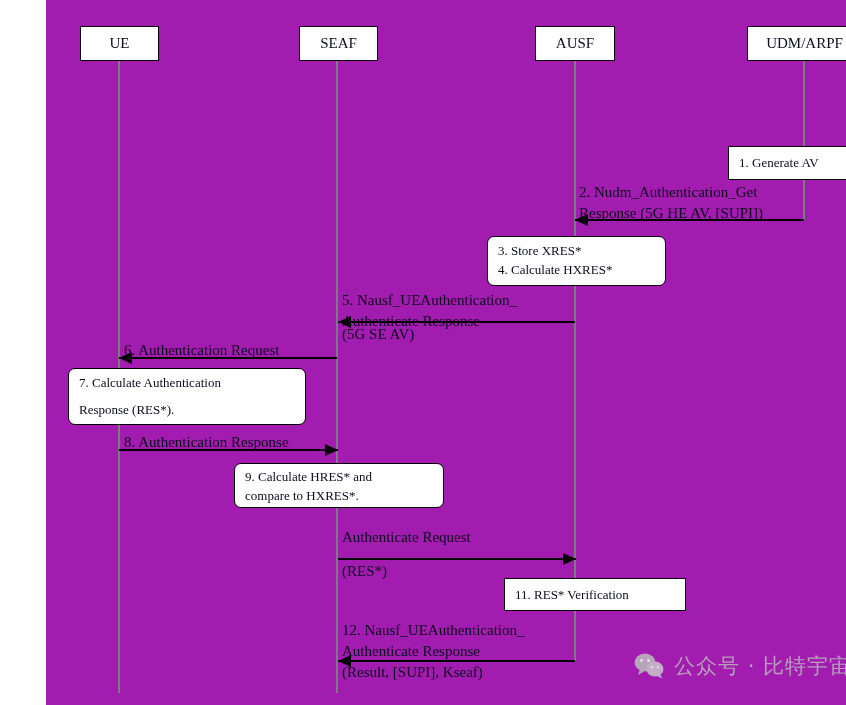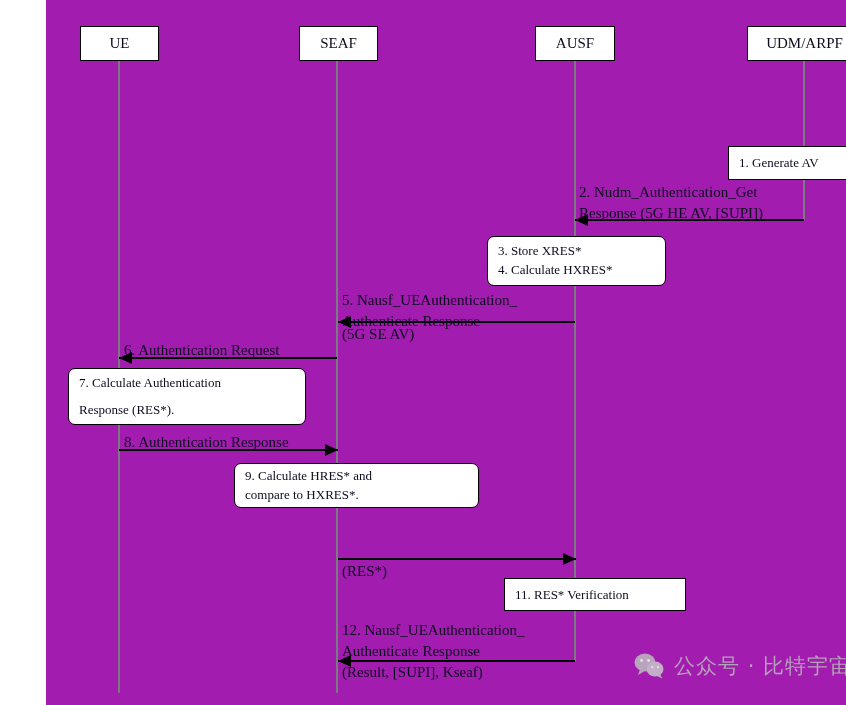--- a/index.html
+++ b/index.html
@@ -202,26 +202,27 @@
   </div>
 
   <div class="msg-label center" style="left:78px; top:432px; width:212px;">
     <span class="ml-line">8. Authentication Response</span>
   </div>
   <div class="msg" style="left:73px; top:449px; width:219px; height:2px;">
     <div class="msg-line" style="width:219px;"></div>
     <div class="arrowhead right"></div>
   </div>
 
-  <div class="note-box center-text tight" style="left:188px; top:463px; width:245px; height:45px;">
+  <div class="note-box center-text tight" style="left:188px; top:463px; width:210px; height:45px;justify-content:space-between;">
     <span class="nb-line">9. Calculate HRES* and</span>
     <span class="nb-line">compare to HXRES*.</span>
   </div>
 
   <div class="msg-label center" style="left:296px; top:527px; width:228px;">
+    <span class="ml-line">Authenticate Request</span>
   </div>
   <div class="msg" style="left:292px; top:558px; width:238px; height:2px;">
     <div class="msg-line" style="width:238px;"></div>
     <div class="arrowhead right"></div>
   </div>
   <div class="msg-label center below" style="left:296px; top:561px; width:228px;">
     <span class="ml-line">(RES*)</span>
   </div>
 
   <div class="note-box single" style="left:458px; top:578px; width:182px; height:33px;align-items:center;">

